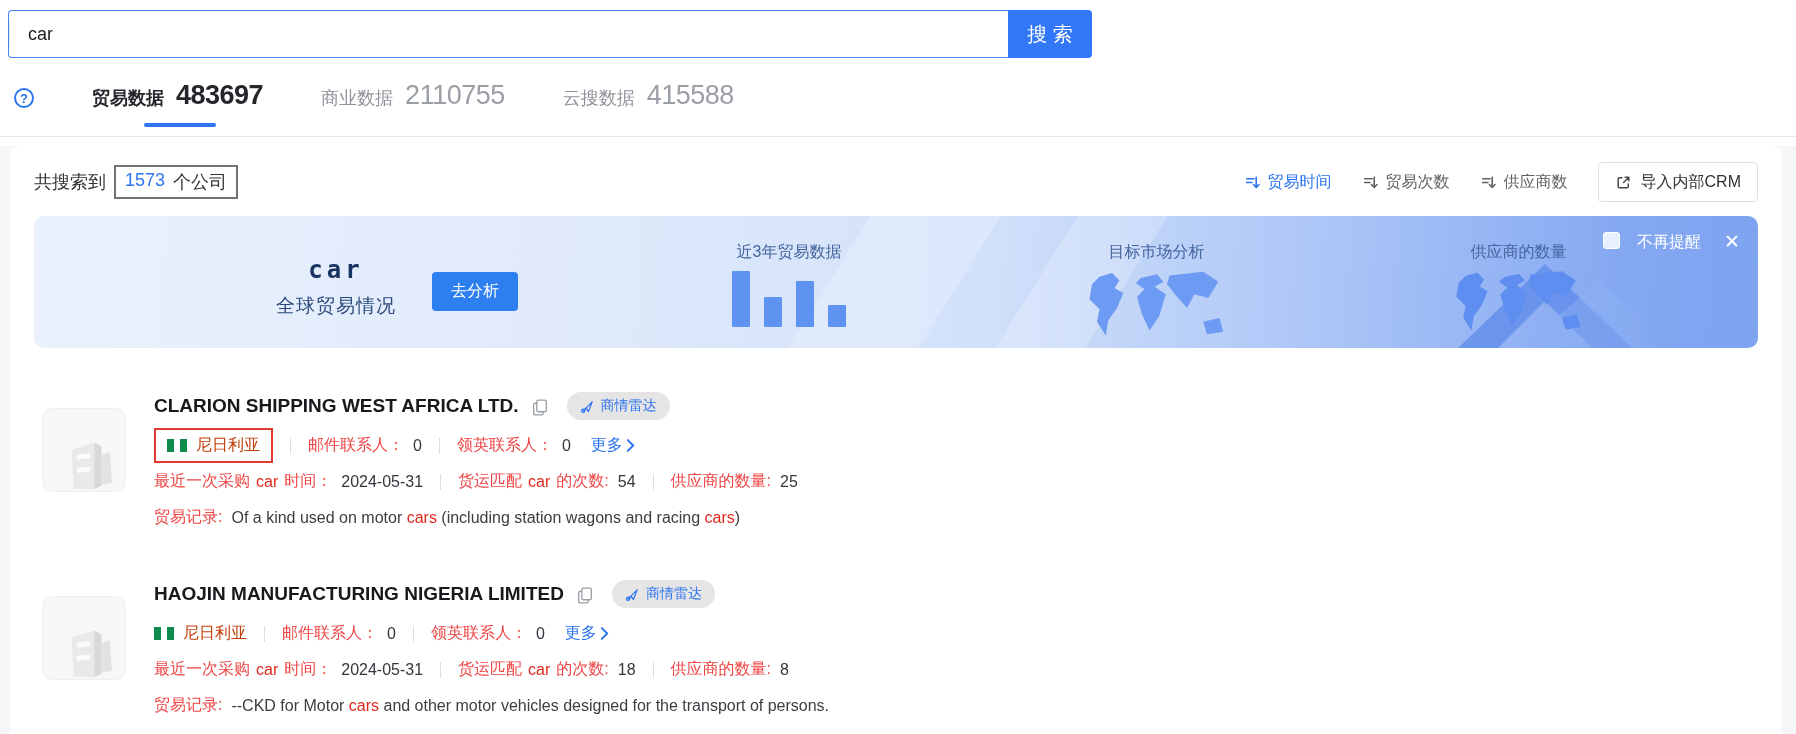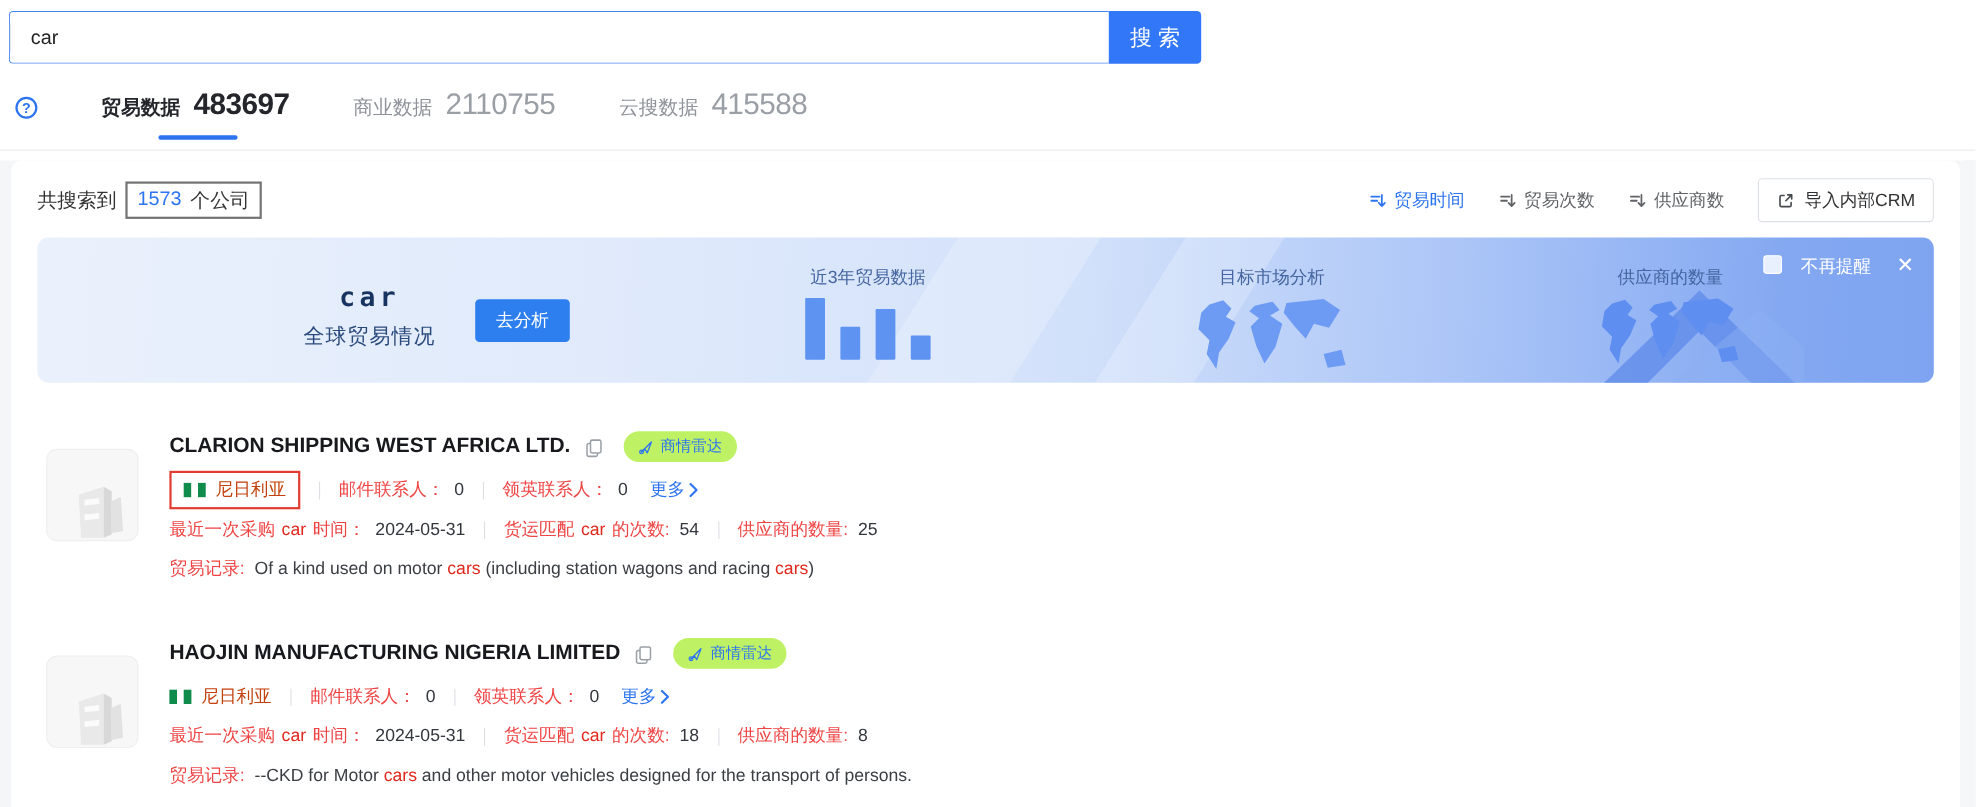--- a/index.html
+++ b/index.html
@@ -82,21 +82,21 @@
   .company { display:flex; gap:28px; padding-left:8px; }
   .company.first { margin-top:44px; }
   .company.second { margin-top:52px; }
   .thumb { width:84px; height:84px; flex:0 0 84px; background:#f7f7f8; border:1px solid #efefef;
     border-radius:10px; margin-top:16px; display:flex; align-items:flex-end; justify-content:center;
     overflow:hidden; }
   .company-info { flex:1; }
   .name-row { display:flex; align-items:center; gap:12px; }
   .company-name { font-size:19px; font-weight:bold; color:#17191c; cursor:pointer; }
   .copy-icon { cursor:pointer; display:flex; margin-top:2px; }
-  .badge { display:flex; align-items:center; gap:6px; background:#bef264; color:#2d74f0;
+  .badge { display:flex; align-items:center; gap:6px; background:#e5e5e5; color:#2d74f0;
     border-radius:14px; padding:5px 13px; font-size:14px; margin-left:6px; cursor:pointer; }
   .meta-row { display:flex; align-items:center; margin-top:15px; font-size:16px; }
   .lbl { color:#ef4444; }
   .val { color:#33373d; margin-left:9px; }
   .sep { width:1px; height:16px; background:#dcdfe3; margin:0 17px; }
   .flag { width:20px; height:13px; display:flex; box-shadow:inset 0 0 0 1px rgba(0,0,0,.06); margin-right:9px; }
   .flag i { flex:1; } .flag .g { background:#0f8b4c; } .flag .w { background:#fff; }
   .country { color:#c2410c;text-align:center; }
   .red-box-flag { display:inline-flex; align-items:center; border:2px solid #e23b30;
     padding:5px 11px; margin:-7px 0; }

